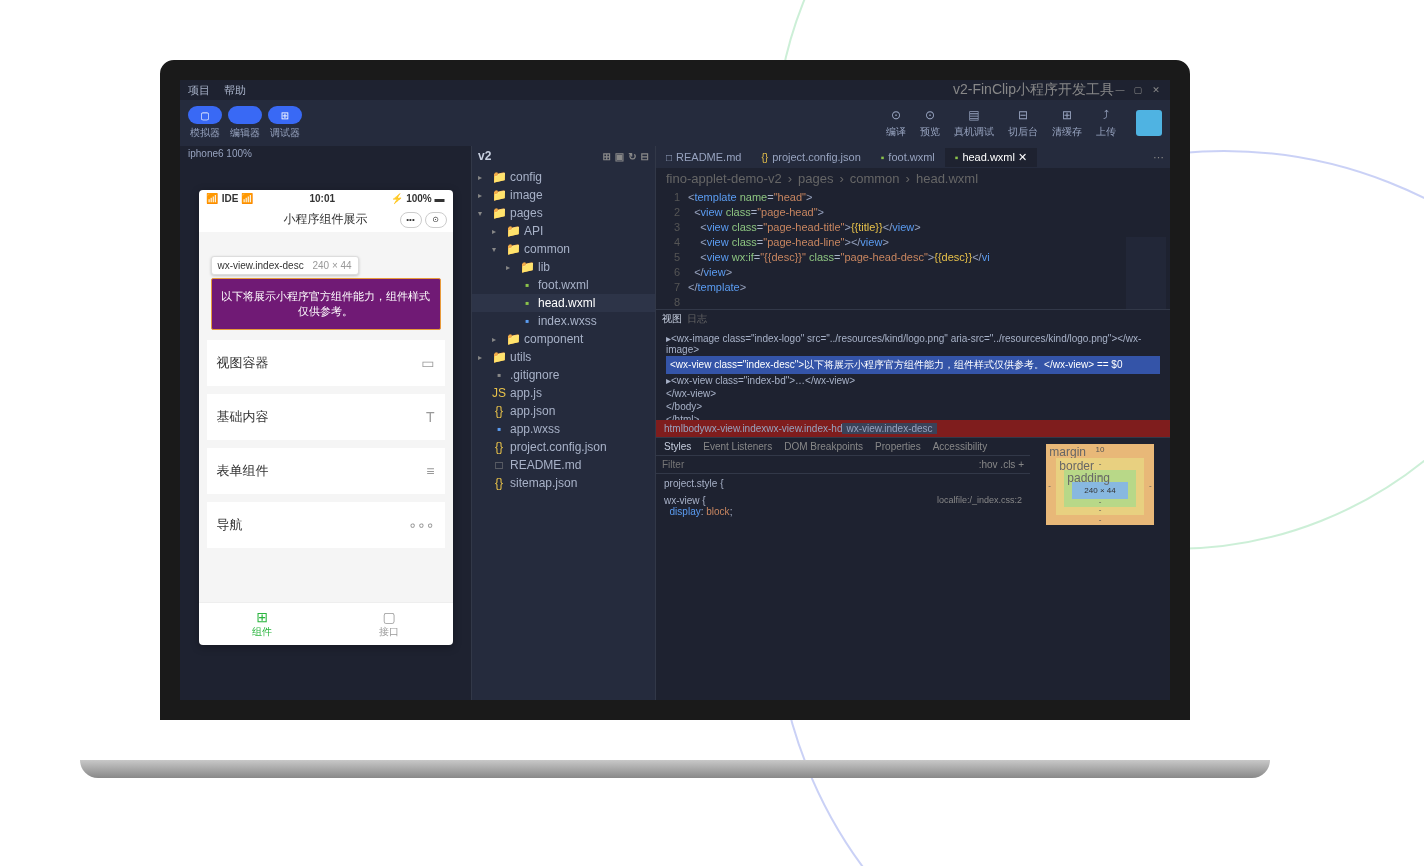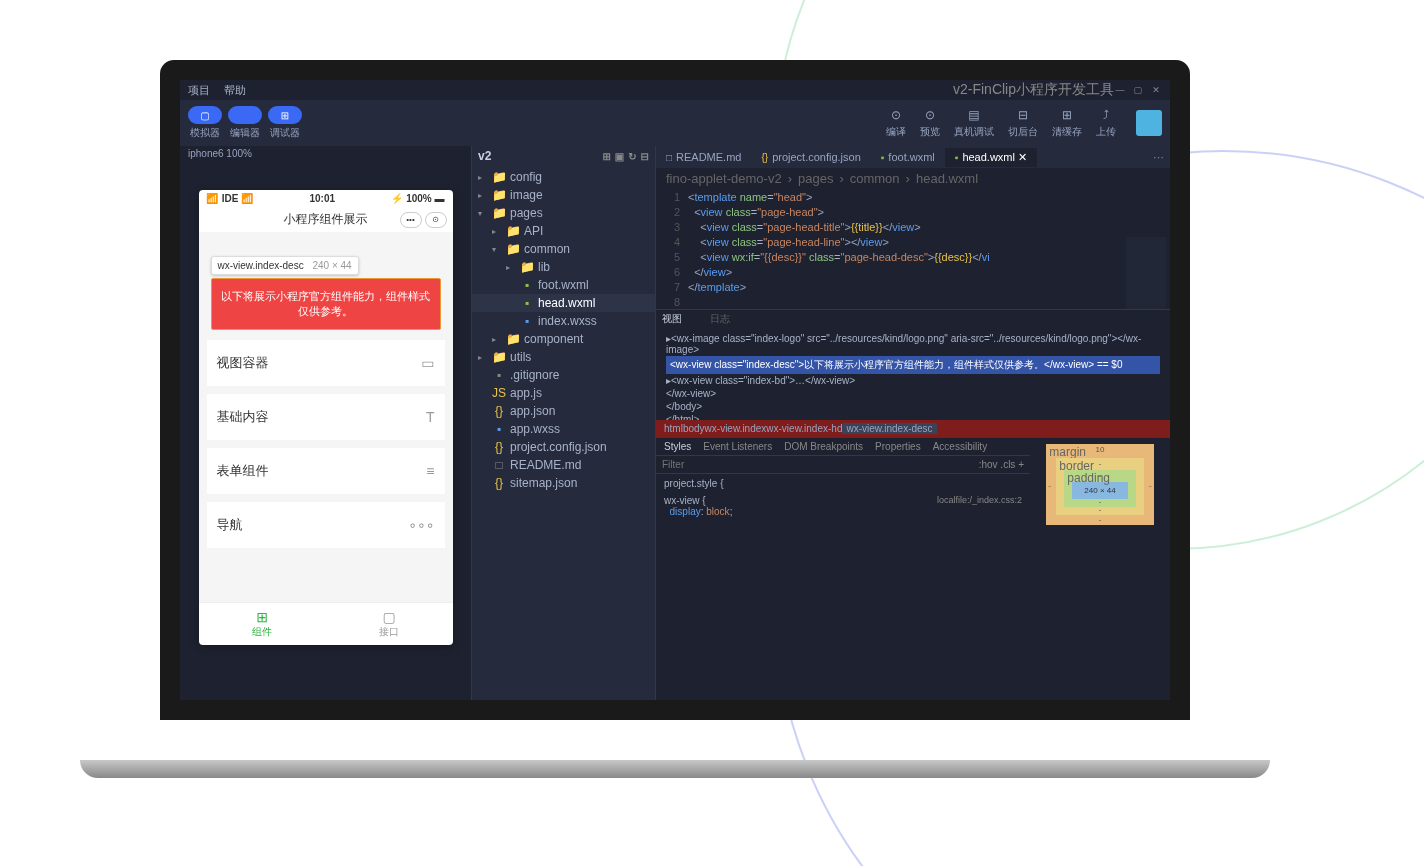--- a/index.html
+++ b/index.html
@@ -31,21 +31,21 @@
 .sim-header{height:20px;padding:2px 8px;font-size:10px;color:#97a3bf}
 .phone{margin:24px auto;width:254px;height:455px;background:#fff;border-radius:4px;box-shadow:0 2px 8px rgba(0,0,0,.3);display:flex;flex-direction:column;color:#333}
 .phone-status{display:flex;align-items:center;justify-content:space-between;padding:3px 8px;font-size:10px;font-weight:600}
 .phone-title-bar{display:flex;align-items:center;justify-content:center;padding:4px;position:relative;font-size:12px;font-weight:400}
 .phone-title-actions{position:absolute;right:6px;display:flex;gap:3px}
 .phone-title-actions div{width:22px;height:16px;border:1px solid #ccc;border-radius:8px;font-size:8px;display:flex;align-items:center;justify-content:center}
 .phone-body{flex:1;background:#f5f5f5;padding:8px;position:relative;overflow:hidden}
 .tooltip{position:absolute;top:24px;left:12px;background:#fff;border:1px solid #ddd;border-radius:3px;padding:3px 6px;font-size:10px;box-shadow:0 1px 3px rgba(0,0,0,.2);z-index:10}
 .tooltip .sel{color:#333;font-weight:500}
 .tooltip .dim{color:#999;margin-left:6px}
-.desc-box{margin:38px 4px 10px;background:#ef4444;color:#fff;text-align:center;padding:10px 8px;font-size:11px;border-radius:2px;border:1px solid #e89a3a}
+.desc-box{margin:38px 4px 10px;background:#701a75;color:#fff;text-align:center;padding:10px 8px;font-size:11px;border-radius:2px;border:1px solid #e89a3a}
 .list-item{background:#fff;margin:8px 0;padding:14px 10px;display:flex;align-items:center;justify-content:space-between;font-size:13px}
 .list-item .ico{color:#999;font-size:14px}
 .phone-tabs{display:flex;border-top:1px solid #eee}
 .phone-tab{flex:1;padding:6px;text-align:center;font-size:10px;color:#999}
 .phone-tab.active{color:#2ab53e}
 .phone-tab .ic{font-size:14px;display:block}
 .file-panel{width:184px;background:#252b3d;border-right:1px solid #323848;display:flex;flex-direction:column;font-size:12px}
 .file-header{height:20px;padding:3px 6px;font-weight:600;color:#c8d0e0;display:flex;align-items:center;justify-content:space-between}
 .file-header .acts{display:flex;gap:4px;font-size:10px;color:#888}
 .tree{padding:2px 0;overflow:auto}
@@ -66,21 +66,21 @@
 .tabs-more{margin-left:auto;padding:0 6px;color:#888}
 .breadcrumb{padding:3px 10px;font-size:13px;color:#666;display:flex;gap:6px}
 .code{flex:0 0 120px;display:flex;font-family:Consolas,monospace;font-size:11px;padding:2px 0;overflow:hidden}
 .gutter{width:32px;text-align:right;color:#555;padding-right:8px}
 .gutter div{height:15px}
 .code-lines{flex:1}
 .code-lines div{height:15px;white-space:pre}
 .minimap{position:absolute;right:4px;top:48px;width:40px;height:90px;background:#252b3d;opacity:.6}
 .tag{color:#5b9cf1}.attr{color:#8dc580}.str{color:#c88660}.punct{color:#97a3bf}.brace{color:#e8c24a}
 .devtools{flex:1;border-top:1px solid #323848;display:flex;flex-direction:column;font-size:10px;overflow:hidden}
-.dt-tabs{display:flex;padding:2px 6px;gap:28px;color:#666}
+.dt-tabs{display:flex;padding:2px 6px;gap:5px;color:#666}
 .dt-tabs .act{color:#c8d0e0}
 .dt-elements{padding:4px 10px;font-family:Consolas,monospace;font-size:10px;flex:0 0 92px;overflow:hidden}
 .dt-elements div{padding:1px 0}
 .dt-elements .hl{background:#3454a8;color:#fff;padding:2px 4px}
 .dt-breadcrumb{padding:3px 8px;color:#97a3bf;display:flex;background:#7f1d1d;flex-wrap:nowrap;overflow:hidden}
 .dt-breadcrumb .sel{background:#3a4258;padding:0 4px}
 .dt-lower{flex:1;display:flex;border-top:1px solid #323848;overflow:hidden}
 .styles{flex:1;display:flex;flex-direction:column}
 .styles-tabs{display:flex;padding:3px 8px;gap:12px;font-size:10px;color:#888}
 .styles-tabs .act{color:#c8d0e0}

